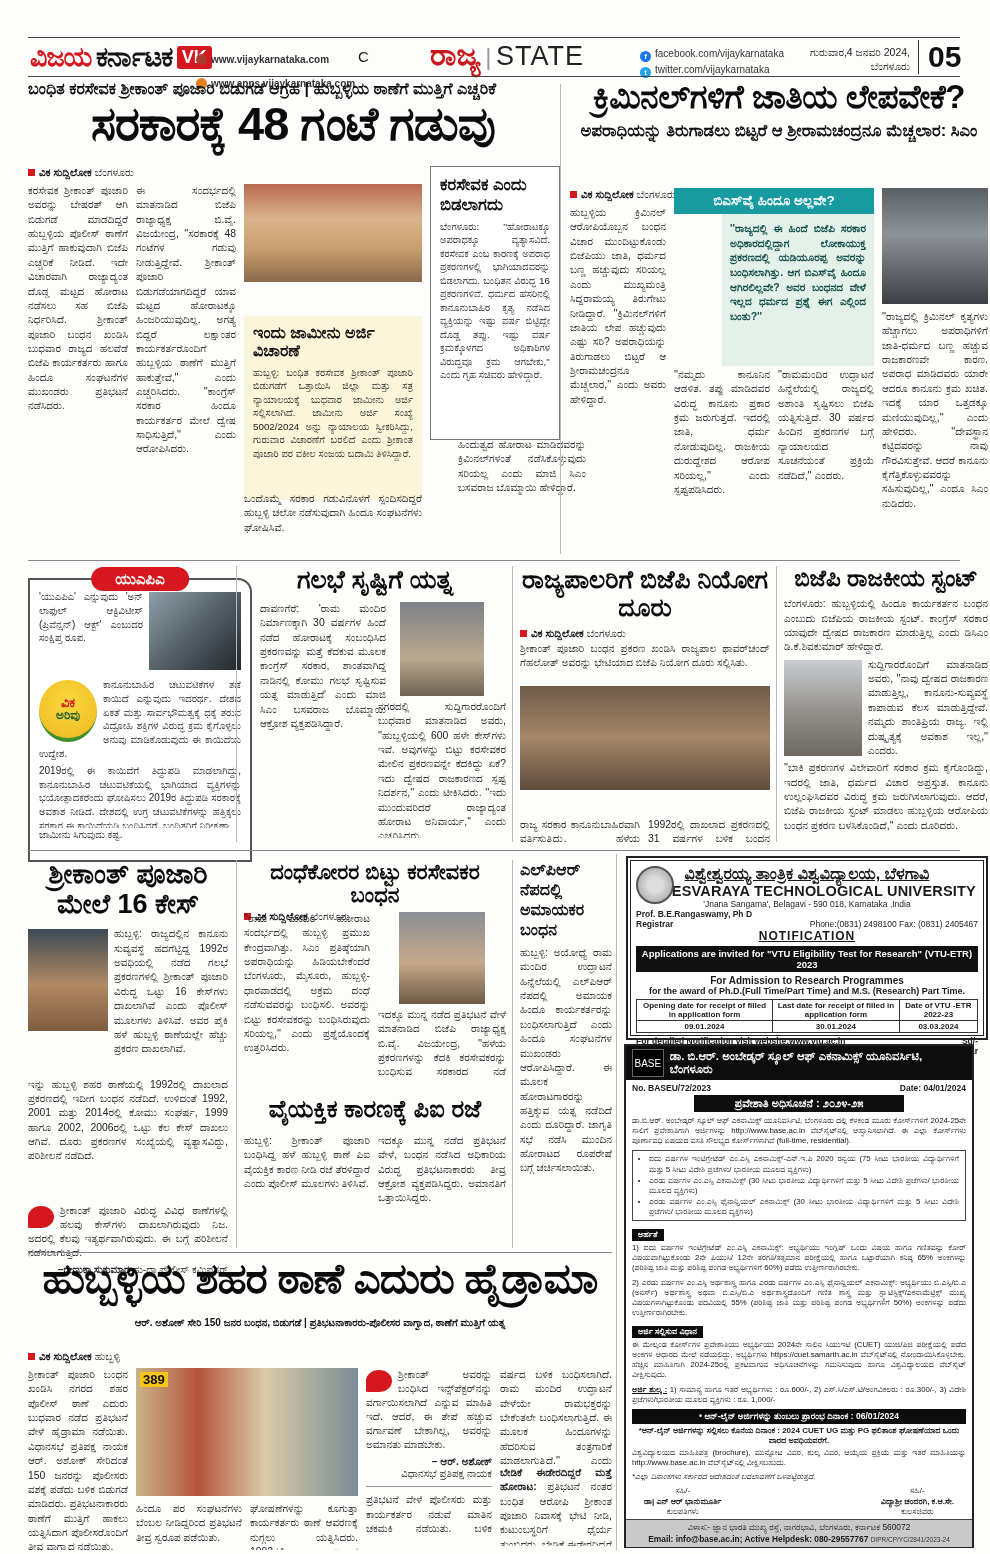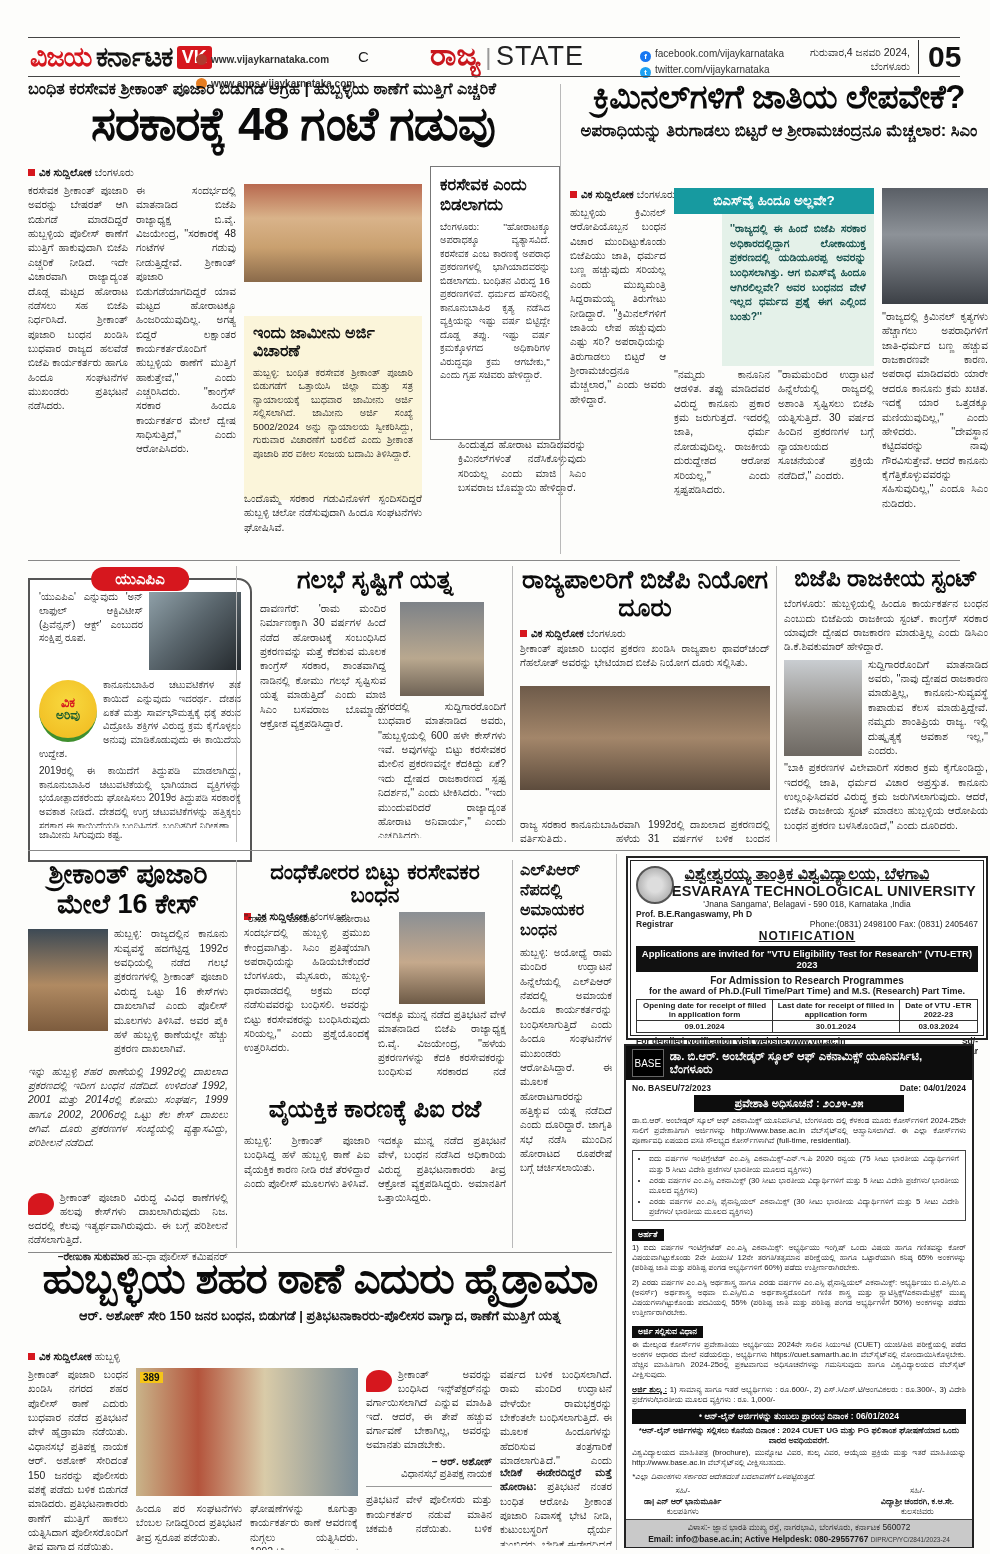--- a/index.html
+++ b/index.html
@@ -211,21 +211,21 @@
   </div>
 
   <div class="hrule" style="left:28px;top:850px;width:932px;background:#888;"></div>
 
   <div class="abs" style="left:28px;top:860px;width:200px;height:388px;">
     <div class="h-mid" style="text-align:center;font-size:27px;">ಶ್ರೀಕಾಂತ್ ಪೂಜಾರಿ ಮೇಲೆ 16 ಕೇಸ್</div>
     <div style="overflow:hidden;margin-top:8px;">
       <div class="photo" style="position:relative;float:left;width:80px;height:102px;margin:2px 6px 2px 0;background:linear-gradient(180deg,#3d4a55 0%,#b08a62 55%,#7d5c3e 100%);"></div>
       <div class="body-txt">ಹುಬ್ಬಳ್ಳಿ: ರಾಜ್ಯದಲ್ಲಿನ ಕಾನೂನು ಸುವ್ಯವಸ್ಥೆ ಹದಗೆಟ್ಟಿದ್ದ 1992ರ ಅವಧಿಯಲ್ಲಿ ನಡೆದ ಗಲಭೆ ಪ್ರಕರಣಗಳಲ್ಲಿ ಶ್ರೀಕಾಂತ್ ಪೂಜಾರಿ ವಿರುದ್ಧ ಒಟ್ಟು 16 ಕೇಸ್‌ಗಳು ದಾಖಲಾಗಿವೆ ಎಂದು ಪೊಲೀಸ್ ಮೂಲಗಳು ತಿಳಿಸಿವೆ. ಅವರ ಪೈಕಿ ಹಳೆ ಹುಬ್ಬಳ್ಳಿ ಠಾಣೆಯಲ್ಲೇ ಹೆಚ್ಚು ಪ್ರಕರಣ ದಾಖಲಾಗಿವೆ.</div>
     </div>
-    <div class="body-txt" style="margin-top:8px;height:118px;font-style:italic;">ಇನ್ನು ಹುಬ್ಬಳ್ಳಿ ಶಹರ ಠಾಣೆಯಲ್ಲಿ 1992ರಲ್ಲಿ ದಾಖಲಾದ ಪ್ರಕರಣದಲ್ಲಿ ಇದೀಗ ಬಂಧನ ನಡೆದಿದೆ. ಉಳಿದಂತೆ 1992, 2001 ಮತ್ತು 2014ರಲ್ಲಿ ಕೋಮು ಸಂಘರ್ಷ, 1999 ಹಾಗೂ 2002, 2006ರಲ್ಲಿ ಒಟ್ಟು ಕೆಲ ಕೇಸ್ ದಾಖಲು ಆಗಿವೆ. ದೂರು ಪ್ರಕರಣಗಳ ಸಂಖ್ಯೆಯಲ್ಲಿ ವ್ಯತ್ಯಾಸವಿದ್ದು, ಪರಿಶೀಲನೆ ನಡೆದಿದೆ.</div>
+    <div class="body-txt" style="margin-top:21px;height:118px;">ಇನ್ನು ಹುಬ್ಬಳ್ಳಿ ಶಹರ ಠಾಣೆಯಲ್ಲಿ 1992ರಲ್ಲಿ ದಾಖಲಾದ ಪ್ರಕರಣದಲ್ಲಿ ಇದೀಗ ಬಂಧನ ನಡೆದಿದೆ. ಉಳಿದಂತೆ 1992, 2001 ಮತ್ತು 2014ರಲ್ಲಿ ಕೋಮು ಸಂಘರ್ಷ, 1999 ಹಾಗೂ 2002, 2006ರಲ್ಲಿ ಒಟ್ಟು ಕೆಲ ಕೇಸ್ ದಾಖಲು ಆಗಿವೆ. ದೂರು ಪ್ರಕರಣಗಳ ಸಂಖ್ಯೆಯಲ್ಲಿ ವ್ಯತ್ಯಾಸವಿದ್ದು, ಪರಿಶೀಲನೆ ನಡೆದಿದೆ.</div>
     <div class="quote-blk" style="margin-top:8px;">
       <span class="red-dot"></span>
       <span>ಶ್ರೀಕಾಂತ್ ಪೂಜಾರಿ ವಿರುದ್ಧ ವಿವಿಧ ಠಾಣೆಗಳಲ್ಲಿ ಹಲವು ಕೇಸ್‌ಗಳು ದಾಖಲಾಗಿರುವುದು ನಿಜ. ಅದರಲ್ಲಿ ಕೆಲವು ಇತ್ಯರ್ಥವಾಗಿರುವುದು. ಈ ಬಗ್ಗೆ ಪರಿಶೀಲನೆ ನಡೆಸಲಾಗುತ್ತಿದೆ.</span>
     </div>
     <div class="attr" style="margin-top:4px;">
       <b>–ರೇಣುಕಾ ಸುಕುಮಾರ</b>
       <span>ಹು-ಧಾ ಪೊಲೀಸ್ ಕಮಿಷನರ್</span>
     </div>
   </div>
 
@@ -345,28 +345,28 @@
         <b>Email: info@base.ac.in; Active Helpdesk: 080-29557767</b>
         <span style="font-size:6.5px;color:#333;">DIPR/CP/YC/2841/2023-24</span>
       </div>
     </div>
   </div>
 
   <div class="hrule" style="left:28px;top:1252px;width:584px;background:#888;"></div>
 
   <div class="abs" style="left:28px;top:1258px;width:584px;height:292px;">
     <div class="h-huge" style="font-size:42px;">ಹುಬ್ಬಳ್ಳಿಯ ಶಹರ ಠಾಣೆ ಎದುರು ಹೈಡ್ರಾಮಾ</div>
-    <div class="h-sub" style="text-align:center;margin-top:7px;font-size:13px;">ಆರ್. ಅಶೋಕ್ ಸೇರಿ 150 ಜನರ ಬಂಧನ, ಬಿಡುಗಡೆ | ಪ್ರತಿಭಟನಾಕಾರರು-ಪೊಲೀಸರ ವಾಗ್ವಾದ, ಠಾಣೆಗೆ ಮುತ್ತಿಗೆ ಯತ್ನ</div>
+    <div class="h-sub" style="text-align:center;margin-top:16px;font-size:10px;">ಆರ್. ಅಶೋಕ್ ಸೇರಿ 150 ಜನರ ಬಂಧನ, ಬಿಡುಗಡೆ | ಪ್ರತಿಭಟನಾಕಾರರು-ಪೊಲೀಸರ ವಾಗ್ವಾದ, ಠಾಣೆಗೆ ಮುತ್ತಿಗೆ ಯತ್ನ</div>
     <div class="byline" style="position:absolute;left:0;top:92px;">
       <span class="redsq"></span><b>ವಿಕ ಸುದ್ದಿಲೋಕ</b>
       <span>ಹುಬ್ಬಳ್ಳಿ</span>
     </div>
     <div class="body-txt abs" style="left:0;top:110px;width:100px;height:182px;">ಶ್ರೀಕಾಂತ್ ಪೂಜಾರಿ ಬಂಧನ ಖಂಡಿಸಿ ನಗರದ ಶಹರ ಪೊಲೀಸ್ ಠಾಣೆ ಎದುರು ಬುಧವಾರ ನಡೆದ ಪ್ರತಿಭಟನೆ ವೇಳೆ ಹೈಡ್ರಾಮಾ ನಡೆಯಿತು. ವಿಧಾನಸಭೆ ಪ್ರತಿಪಕ್ಷ ನಾಯಕ ಆರ್. ಅಶೋಕ್ ಸೇರಿದಂತೆ 150 ಜನರನ್ನು ಪೊಲೀಸರು ವಶಕ್ಕೆ ಪಡೆದು ಬಳಿಕ ಬಿಡುಗಡೆ ಮಾಡಿದರು. ಪ್ರತಿಭಟನಾಕಾರರು ಠಾಣೆಗೆ ಮುತ್ತಿಗೆ ಹಾಕಲು ಯತ್ನಿಸಿದಾಗ ಪೊಲೀಸರೊಂದಿಗೆ ತೀವ್ರ ವಾಗ್ವಾದ ನಡೆಯಿತು.</div>
     <div class="photo" style="left:108px;top:110px;width:222px;height:128px;background:linear-gradient(90deg,#c9b48a 0%,#b4543c 28%,#d9cba8 58%,#7a8c96 100%);">
-      <span style="position:absolute;left:4px;top:4px;background:#f5c518;color:#111;font-size:10px;font-weight:bold;padding:0 3px;">389</span>
+      <span style="position:absolute;left:4px;top:4px;background:#f5c518;color:#111;font-size:13px;font-weight:bold;padding:0 3px;">389</span>
     </div>
     <div class="body-txt abs" style="left:108px;top:244px;width:106px;height:48px;">ಹಿಂದೂ ಪರ ಸಂಘಟನೆಗಳು ಬೆಂಬಲ ನೀಡಿದ್ದರಿಂದ ಪ್ರತಿಭಟನೆ ತೀವ್ರ ಸ್ವರೂಪ ಪಡೆಯಿತು.</div>
     <div class="body-txt abs" style="left:222px;top:244px;width:108px;height:48px;">ಘೋಷಣೆಗಳನ್ನು ಕೂಗುತ್ತಾ ಕಾರ್ಯಕರ್ತರು ಠಾಣೆ ಆವರಣಕ್ಕೆ ನುಗ್ಗಲು ಯತ್ನಿಸಿದರು. 1992ರಲ್ಲಿ ದಾಖಲಾದ ಪ್ರಕರಣದಲ್ಲಿ ಬಂಧನ ನಡೆದಿದ್ದೇ ಆಕ್ರೋಶಕ್ಕೆ ಕಾರಣ.</div>
     <div class="abs" style="left:338px;top:110px;width:126px;height:182px;">
       <div class="quote-blk">
         <span class="red-dot"></span>
         <span>ಶ್ರೀಕಾಂತ್ ಅವರನ್ನು ಬಂಧಿಸಿದ ಇನ್ಸ್‌ಪೆಕ್ಟರ್‌ನನ್ನು ವರ್ಗಾಯಿಸಲಾಗಿದೆ ಎನ್ನುವ ಮಾಹಿತಿ ಇದೆ. ಆದರೆ, ಈ ತೇಪೆ ಹಚ್ಚುವ ವರ್ಗಾವಣೆ ಬೇಕಾಗಿಲ್ಲ, ಅವರನ್ನು ಅಮಾನತು ಮಾಡಬೇಕು.</span>
       </div>
       <div class="attr" style="margin-top:4px;">
         <b>– ಆರ್. ಅಶೋಕ್</b><br>

